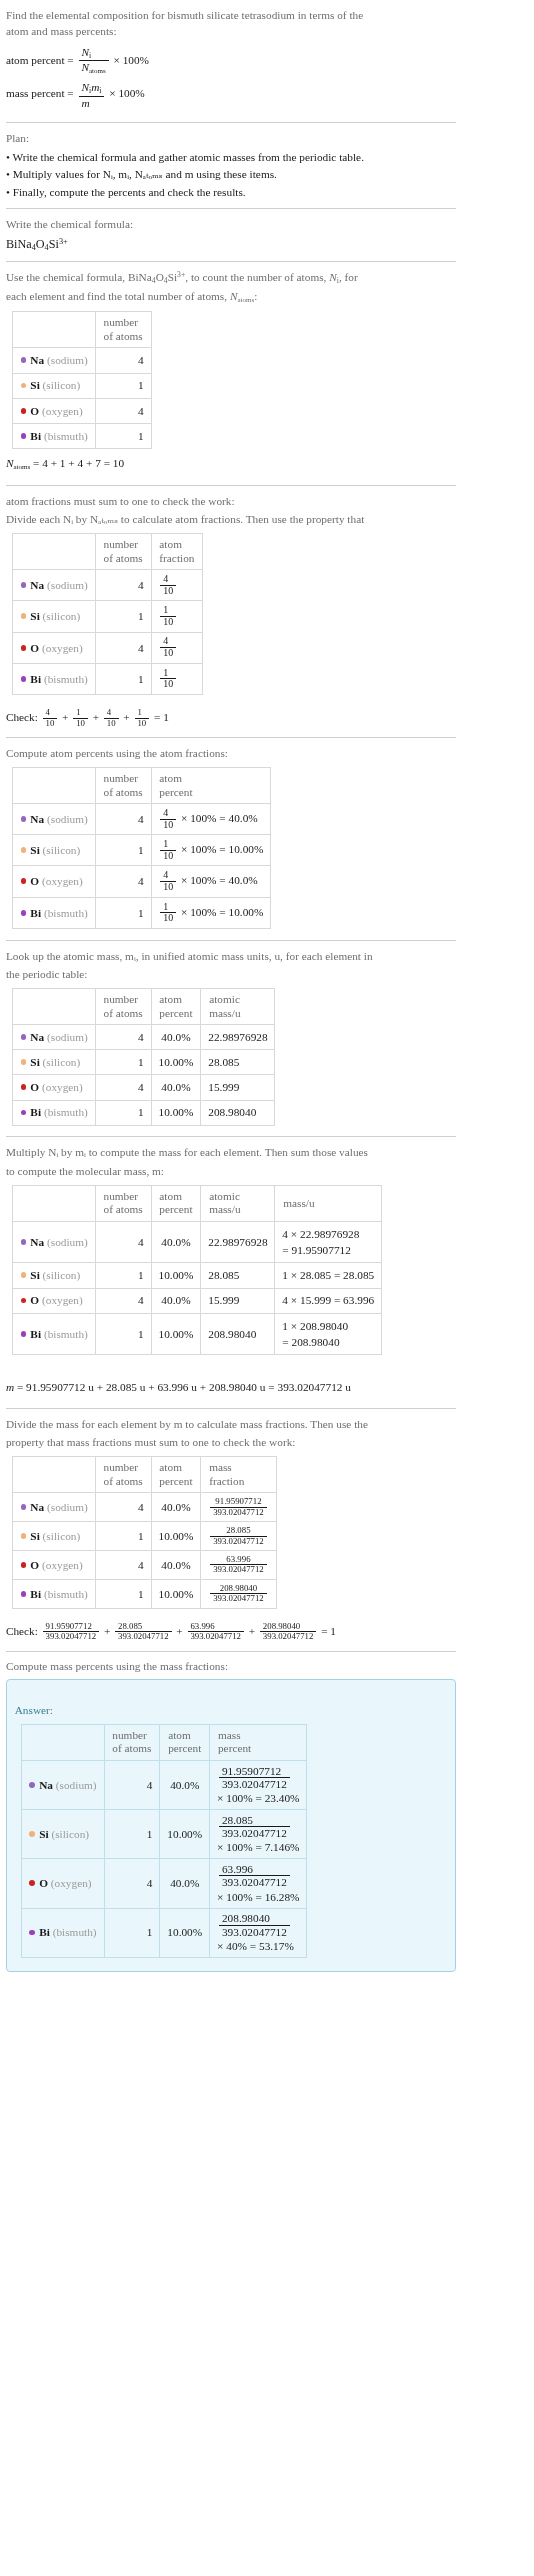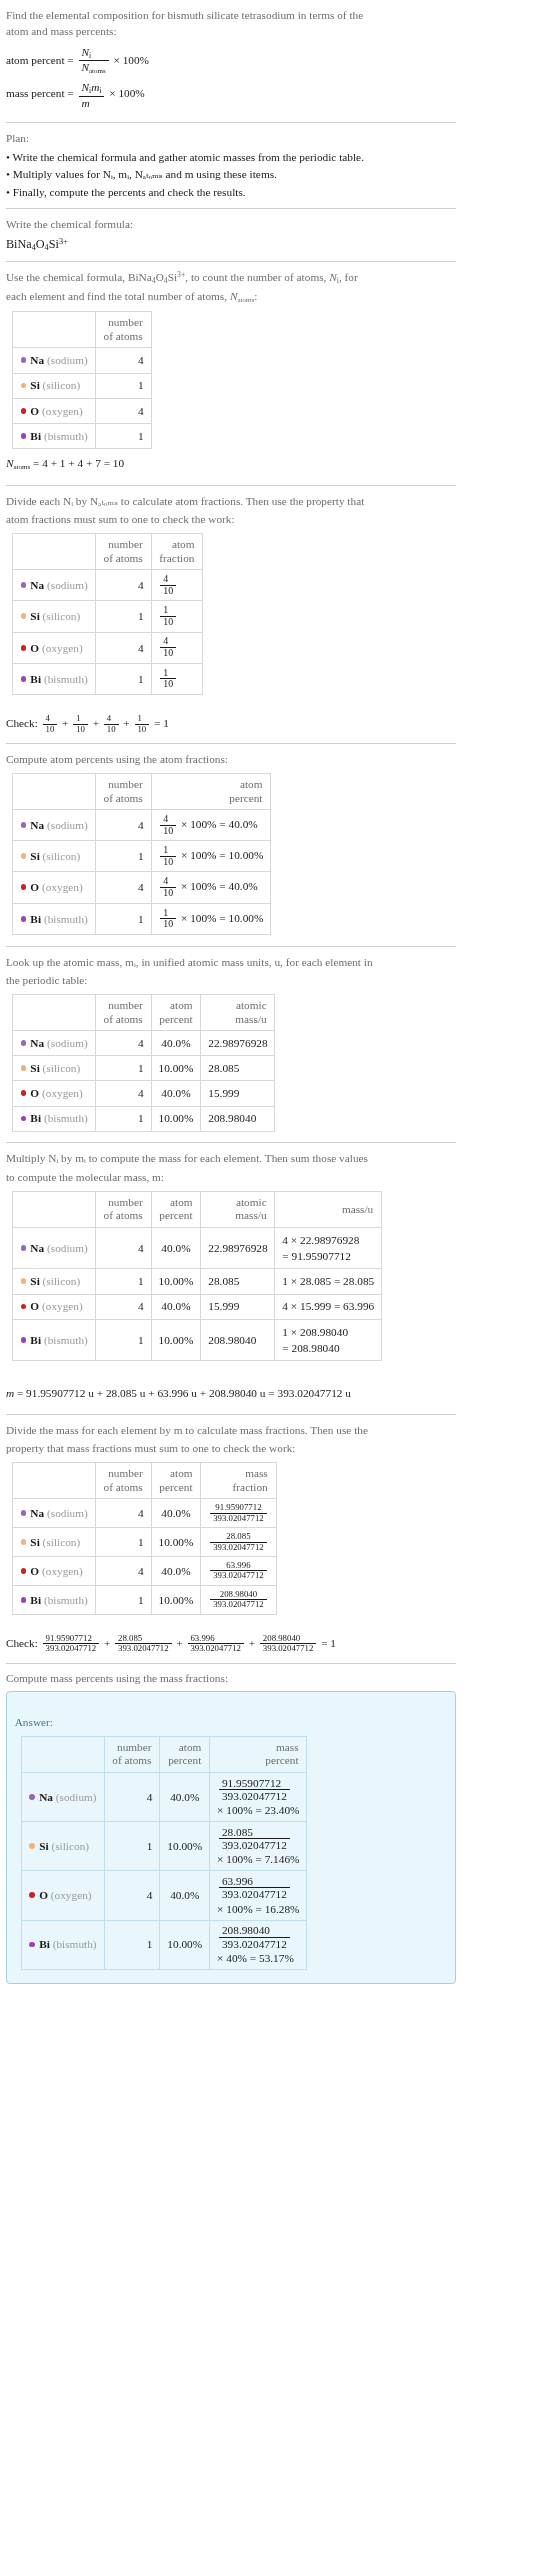--- a/index.html
+++ b/index.html
@@ -47,37 +47,37 @@
     background: transparent;
   }
   table.data td, table.data th {
     border: 1px solid #d8d8d8;
     padding: 3.9px 6.9px;
     vertical-align: middle;
     font-weight: normal;
   }
   table.data th {
     color: #6e6e6e;
-    text-align: right;
+    text-align: left;
     line-height: 1.2;
     padding: 3.9px 7.8px;
   }
   table.data td.corner { border: 1px solid #d8d8d8; }
   .elcell { white-space: nowrap; padding-left: 7.8px !important; }
   .dot {
     display: inline-block; width: 5.9px; height: 5.9px; border-radius: 50%;
     margin-right: 3.9px; vertical-align: 1px;
   }
   .sym { font-weight: bold; color: #1a1a1a; }
   .nm { color: #9a9a9a; }
   .num-cell { text-align: right; }
   .ctr-cell { text-align: center; }
   .lft-cell { text-align: left; }
 
-  .checkline { margin: 19px 0 2px 0; color: #1a1a1a; }
+  .checkline { margin: 13px 0 2px 0; color: #1a1a1a; }
 
   .answer-box {
     border: 1px solid #9fd3e3;
     background: #e9f7fd;
     border-radius: 3.9px;
     padding: 5.9px 7.8px 9.8px 7.8px;
     margin: 3.9px 0 5.9px 0;
   }
   .answer-label { color: #3a7d8c; margin-bottom: 3.9px; margin-top: 16px; }
   .answer-box table.data { background: transparent; }
@@ -171,22 +171,22 @@
 
     <div class="eqline">
       <i class="v">N</i><span class="subrm">atoms</span>
       <span>= 4 + 1 + 4 + 7 = 10</span>
     </div>
   </div>
 
   <hr class="rule">
 
   <div class="section">
+    <div class="stmt">atom fractions must sum to one to check the work:</div>
     <div class="stmt">Divide each Nᵢ by Nₐₜₒₘₛ to calculate atom fractions. Then use the property that</div>
-    <div class="stmt">atom fractions must sum to one to check the work:</div>
 
     <table class="data">
       <tbody>
           <tr>
         <td class="corner">&nbsp;</td>
         <th>
           <span>number</span><br>
           <span>of atoms</span>
         </th>
         <th>

